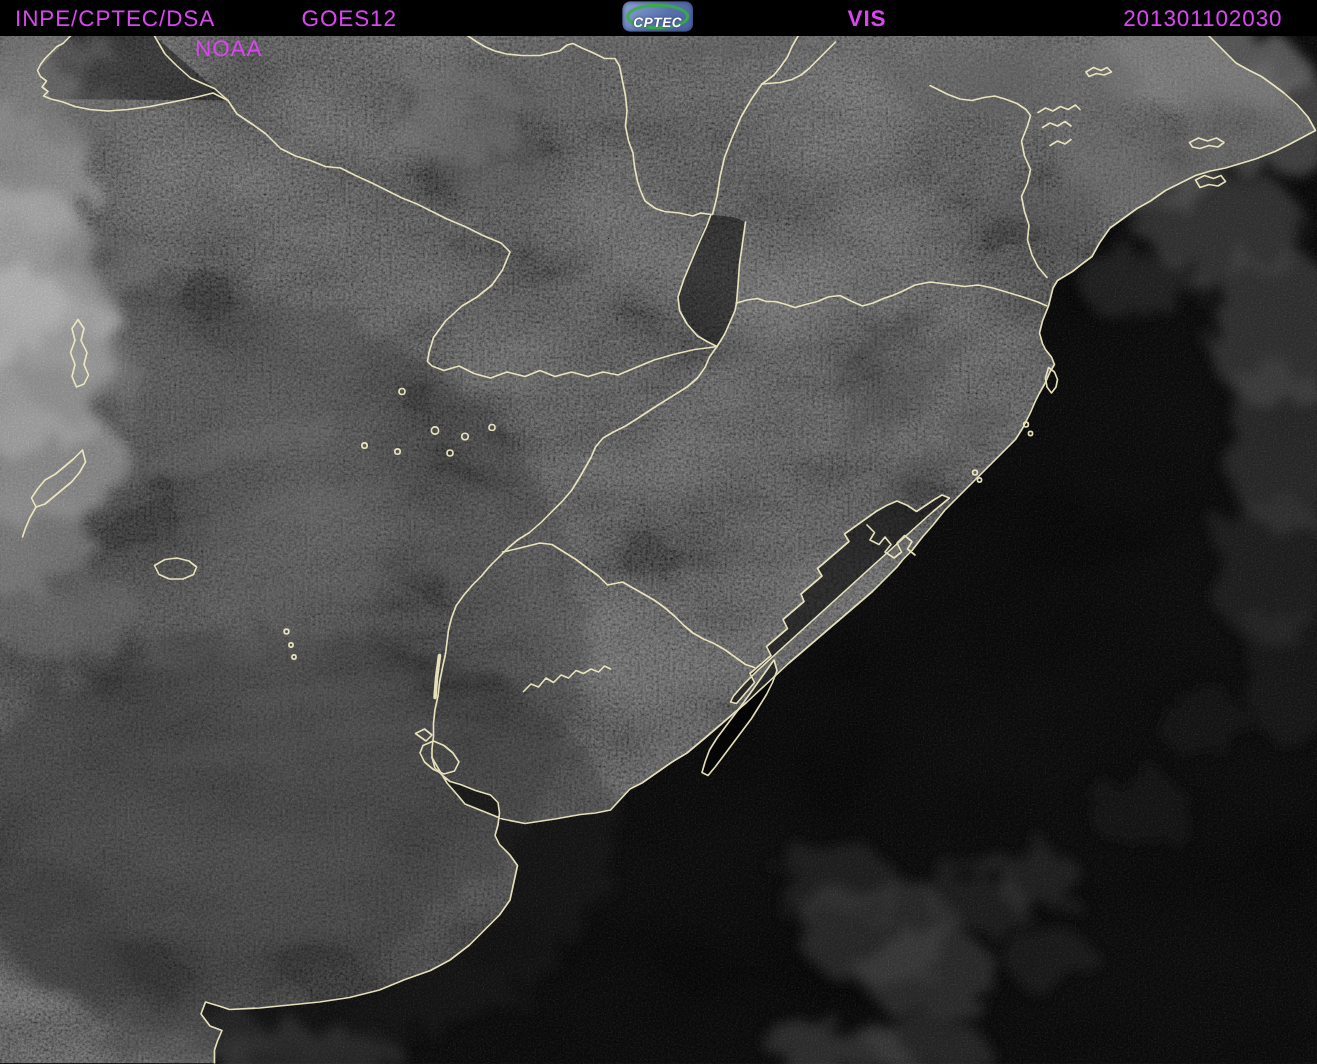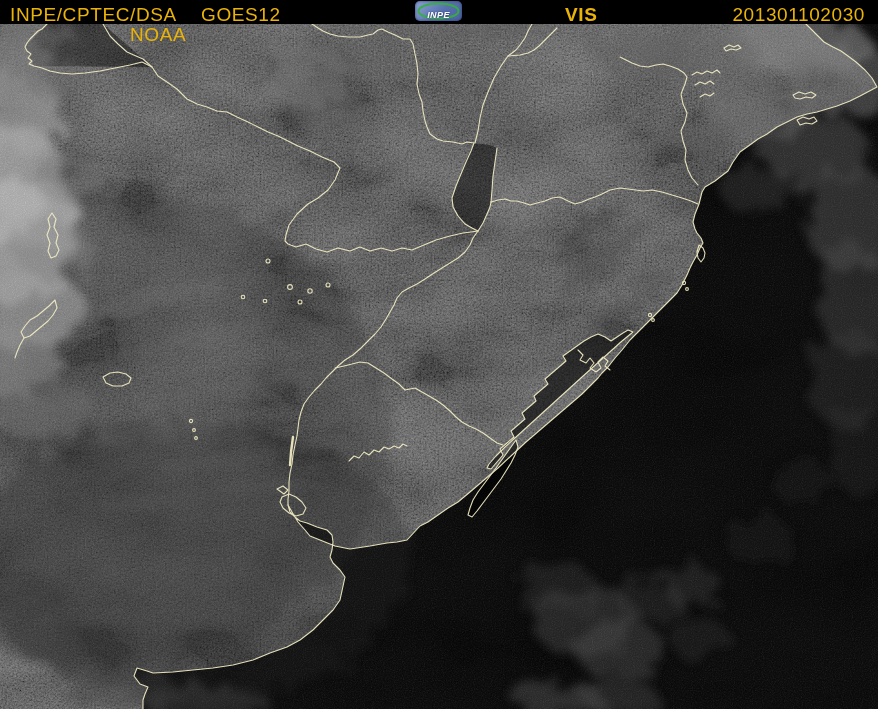--- a/index.html
+++ b/index.html
@@ -1,24 +1,24 @@
 <!DOCTYPE html>
 <html><head>
 <meta charset="utf-8">
 <style>
   html,body{margin:0;padding:0;background:#000;}
   .screen{position:relative;width:878px;height:709px;background:#000;overflow:hidden;
           font-family:"Liberation Sans",sans-serif;}
   .topbar{position:absolute;left:0;top:0;width:878px;height:24px;background:#000;z-index:5;}
-  .topbar span{position:absolute;top:4px;font-size:19px;letter-spacing:.6px;color:#eab308;white-space:pre;}
+  .topbar span{position:absolute;top:4px;font-size:15px;letter-spacing:.6px;color:#d946ef;white-space:pre;}
   .lbl-agency{left:10px;}
   .lbl-noaa{left:130px;margin-top:20px;}
   .lbl-sat{left:201px;}
   .lbl-channel{left:565px;font-weight:bold;}
-  .lbl-time{right:13px;margin-left:20px;}
+  .lbl-time{right:23px;margin-left:20px;}
   .logo{position:absolute;left:415px;top:1px;width:47px;height:20px;border-radius:5px;
         background:linear-gradient(135deg,#8fa5d6 0%,#5871ad 55%,#49619e 100%);
         box-shadow:inset 0 0 3px #2e3f6e;display:flex;align-items:center;justify-content:center;}
   .logo svg{position:absolute;left:0;top:0;}
   .logo .logo-text{position:relative;color:#fff;font-weight:bold;font-style:italic;
         font-size:9px;letter-spacing:.4px;text-shadow:0 0 2px #23346b;}
   .sat{position:absolute;left:0;top:24px;width:878px;height:685px;}
 </style>
 </head>
 <body>
@@ -26,21 +26,21 @@
 <div class="screen">
 
   <div class="topbar">
     <span class="lbl-agency">INPE/CPTEC/DSA</span>
     <span class="lbl-noaa">NOAA</span>
     <span class="lbl-sat">GOES12</span>
     <div class="logo">
       <svg width="47" height="20" viewBox="0 0 47 20">
         <ellipse cx="23.5" cy="10" rx="20" ry="7.5" fill="none" stroke="#35b03c" stroke-width="2" opacity="0.9"></ellipse>
       </svg>
-      <span class="logo-text">INPE</span>
+      <span class="logo-text">CPTEC</span>
     </div>
     <span class="lbl-channel">VIS</span>
     <span class="lbl-time">201301102030</span>
   </div>
 
   <svg class="sat" width="878" height="685" viewBox="0 24 878 685" xmlns="http://www.w3.org/2000/svg">
     <defs>
       <filter id="grain" x="0%" y="0%" width="100%" height="100%">
         <feTurbulence type="fractalNoise" baseFrequency="0.55" numOctaves="3" seed="3" stitchTiles="stitch"></feTurbulence>
         <feColorMatrix type="saturate" values="0"></feColorMatrix>

